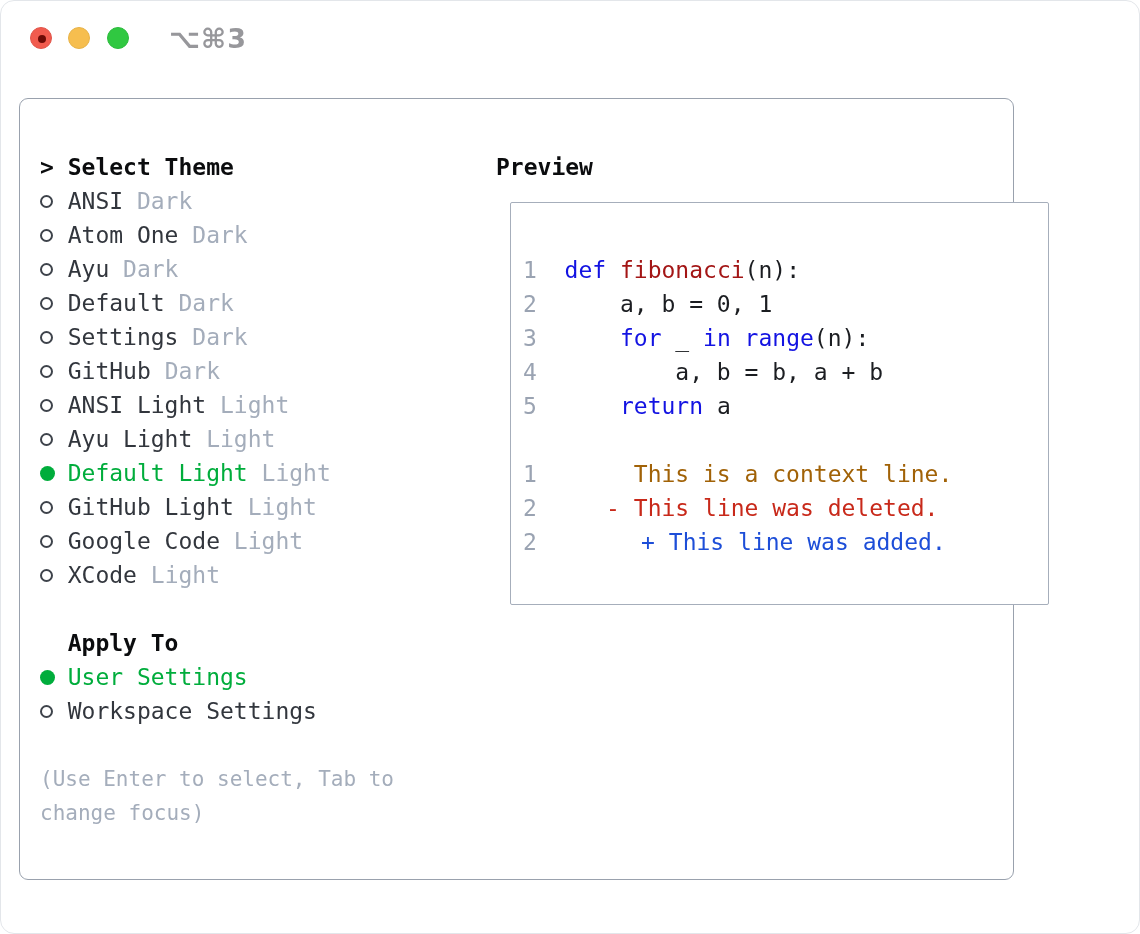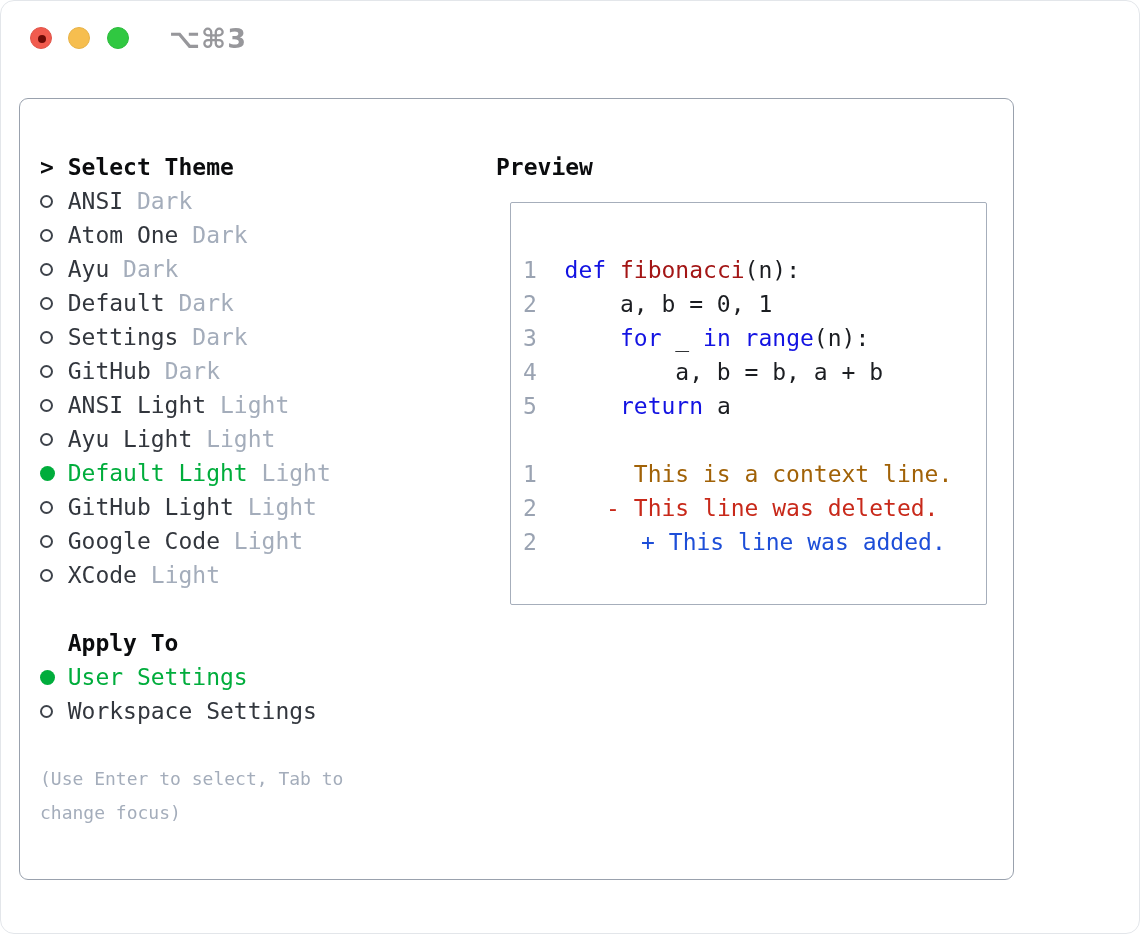--- a/index.html
+++ b/index.html
@@ -40,30 +40,30 @@
   .header { color:#0b0c0e; font-weight:bold; }
   .circle {
     width:13px; height:13px; border-radius:50%;
     border:2px solid #3e434b; background:transparent;
   }
   .circle.sel { width:15px; height:15px; border:none; background:#00ad3c; }
   .name.sel { color:#00ad3c; }
   .variant { color:#a4adbb; margin-left:1ch;text-align:right; }
   .spacer { height:34px; }
   .help {
-    margin-top:34px; width:30ch; font-size:18px; line-height:34px; color:#a4adbb;
+    margin-top:34px; width:30ch; font-size:21px; line-height:34px; color:#a4adbb;
   }
 
   
   .preview-title {
     position:absolute; left:476px; top:51px; height:34px; line-height:34px;
     font-size:23px; font-weight:bold; color:#0b0c0e;
   }
   .preview-box {
-    position:absolute; left:490px; top:103px; width:477px; height:403px;
+    position:absolute; left:490px; top:103px; width:539px; height:403px;
     border:1.5px solid #a6aebb; border-radius:2px; background:#ffffff;
     padding:50px 0 0 12px; overflow:hidden;
   }
   .pline { height:34px; line-height:34px; font-size:23px; white-space:pre; }
   .diff-block { margin-top:34px; }
   .lnum { color:#9aa3b2; }
   .tok-pl  { color:#1b1d21; }
   .tok-kw  { color:#1313e2; }
   .tok-fn  { color:#a31515; }
   .tok-ctx { color:#a16207; }

